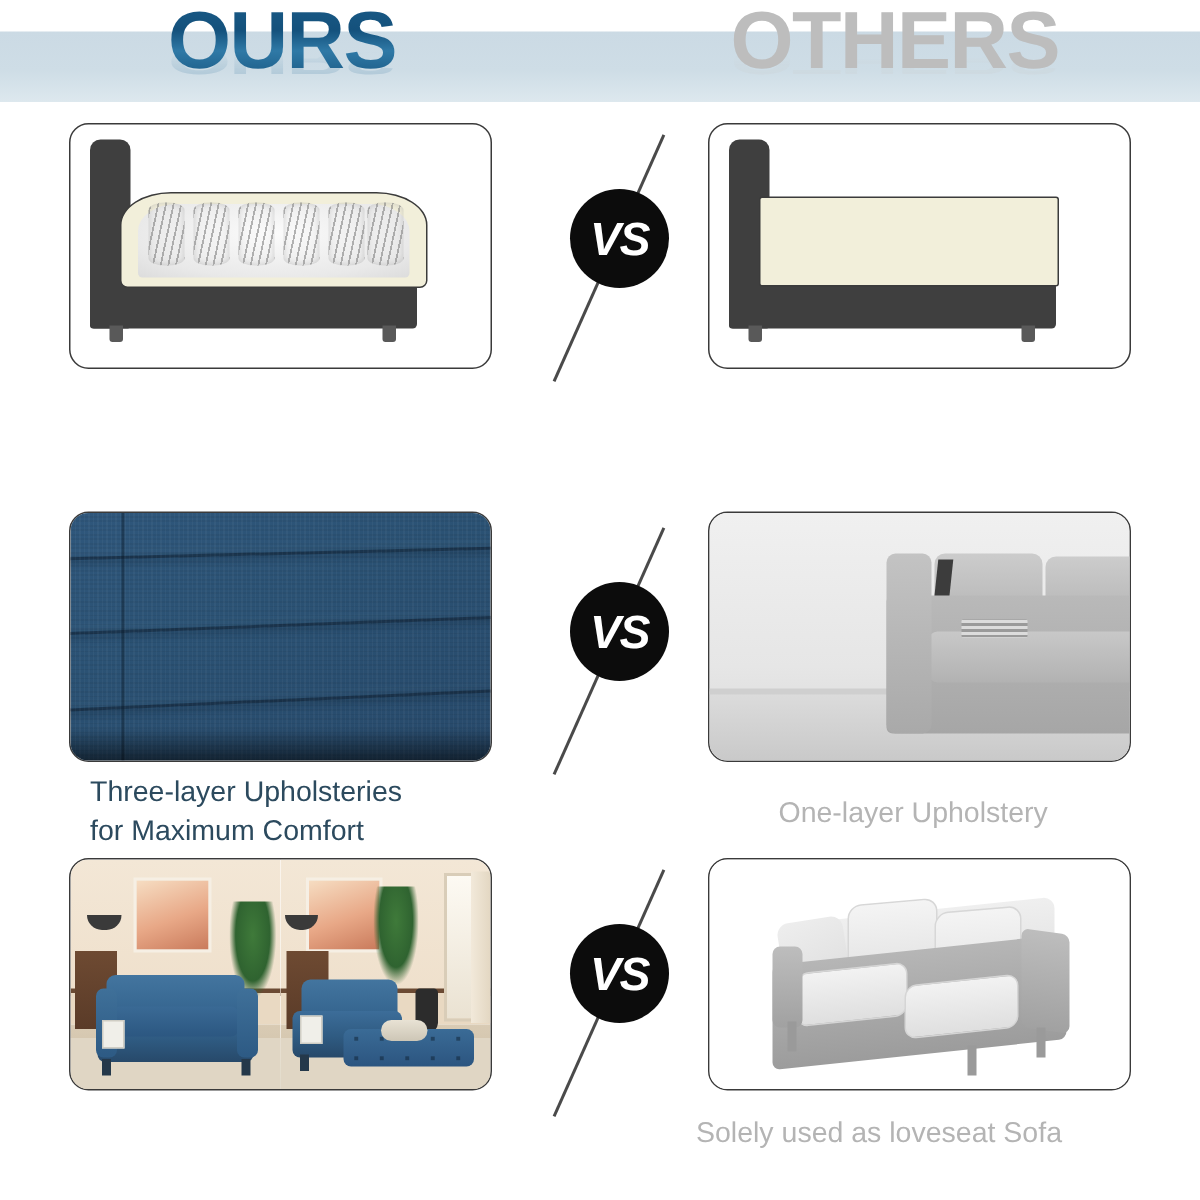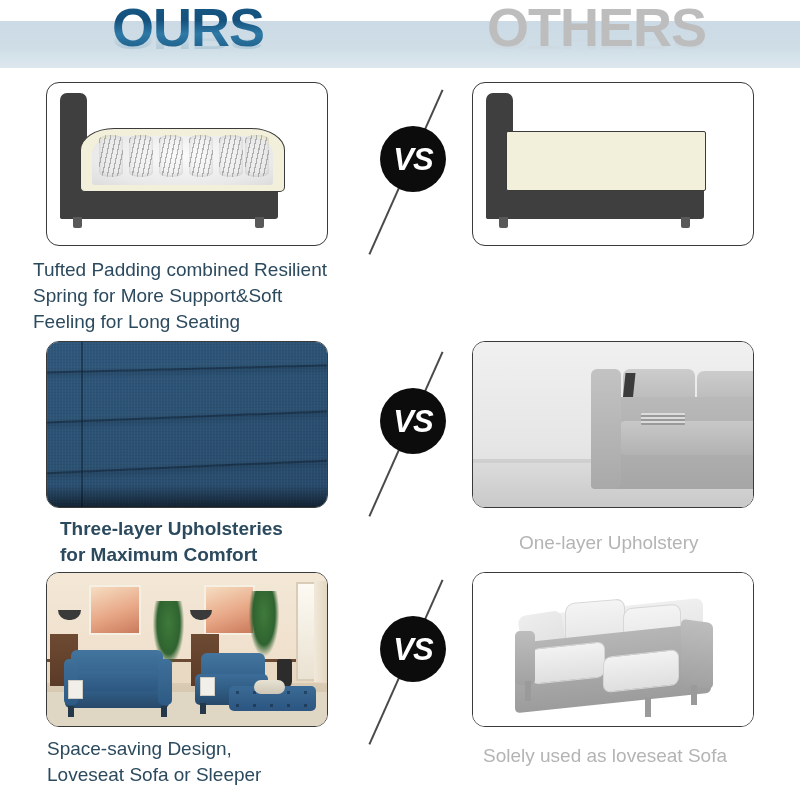--- a/index.html
+++ b/index.html
@@ -92,24 +92,24 @@
     position: absolute;
     font-size: 19px;
     line-height: 26px;
     white-space: pre-line;
   }
   .caption.blue { color: #2c4a5e; }
   .caption.gray { color: #b4b4b4; }
 
   #row-0 .caption.left  { left: 33px;  top: 183px; width: 330px; }
   #row-0 .caption.right { left: 503px; top: 190px; width: 290px; }
-  #row-1 .caption.left  { left: 60px;  top: 180px; width: 310px; font-weight: bold; }
+  #row-1 .caption.left  { left: 60px;  top: 180px; width: 310px; }
   #row-1 .caption.right { left: 519px; top: 194px; width: 290px; }
   #row-2 .caption.left  { left: 47px;  top: 172px; width: 320px; }
-  #row-2 .caption.right { left: 483px; top: 179px; width: 310px; }
+  #row-2 .caption.right { left: 464px; top: 179px; width: 310px; }
 
   
   .vs-wrap {
     position: absolute;
     left: 355px;
     width: 110px; height: 190px;
   }
   #row-0 .vs-wrap { top: 0px; }
   #row-1 .vs-wrap { top: 0px; }
   #row-2 .vs-wrap { top: 0px; }
@@ -422,23 +422,20 @@
   <div class="card right">
     <div class="bed">
       <div class="bed-head"></div>
       <div class="bed-base"></div>
       <div class="bed-leg l"></div>
       <div class="bed-leg r"></div>
       <div class="mattress-flat"></div>
     </div>
   </div>
 
-  <div class="caption blue left">Tufted Padding combined Resilient
-Spring for More Support&amp;Soft
-Feeling for Long Seating</div>
 </div>
 
 <div class="row" id="row-1">
 
   <div class="card left">
     <div class="fabric">
       <div class="fabric-seam-v" style="left:34px"></div>
       <div class="fabric-band" style="top:26px; transform:rotate(-1.4deg)"></div>
       <div class="fabric-band" style="top:74px; transform:rotate(-2.2deg)"></div>
       <div class="fabric-band" style="top:124px; transform:rotate(-2.6deg)"></div>
@@ -542,16 +539,14 @@
       <div class="gs-seat" style="left:58px; top:72px; width:72px; height:34px; transform:skewY(-6deg)"></div>
       <div class="gs-seat" style="left:130px; top:80px; width:74px; height:34px; transform:skewY(-6deg)"></div>
       <div class="gs-arm" style="left:42px; top:58px; width:20px; height:54px"></div>
       <div class="gs-arm" style="left:208px; top:48px; width:32px; height:66px; transform:skewY(8deg)"></div>
       <div class="gs-leg" style="left:52px; top:108px"></div>
       <div class="gs-leg" style="left:172px; top:124px"></div>
       <div class="gs-leg" style="left:218px; top:112px"></div>
     </div>
   </div>
 
-  <div class="caption blue left">Space-saving Design,
-Loveseat Sofa or Sleeper</div>
   <div class="caption gray right">Solely used as loveseat Sofa</div>
 </div>
 
 </body></html>

